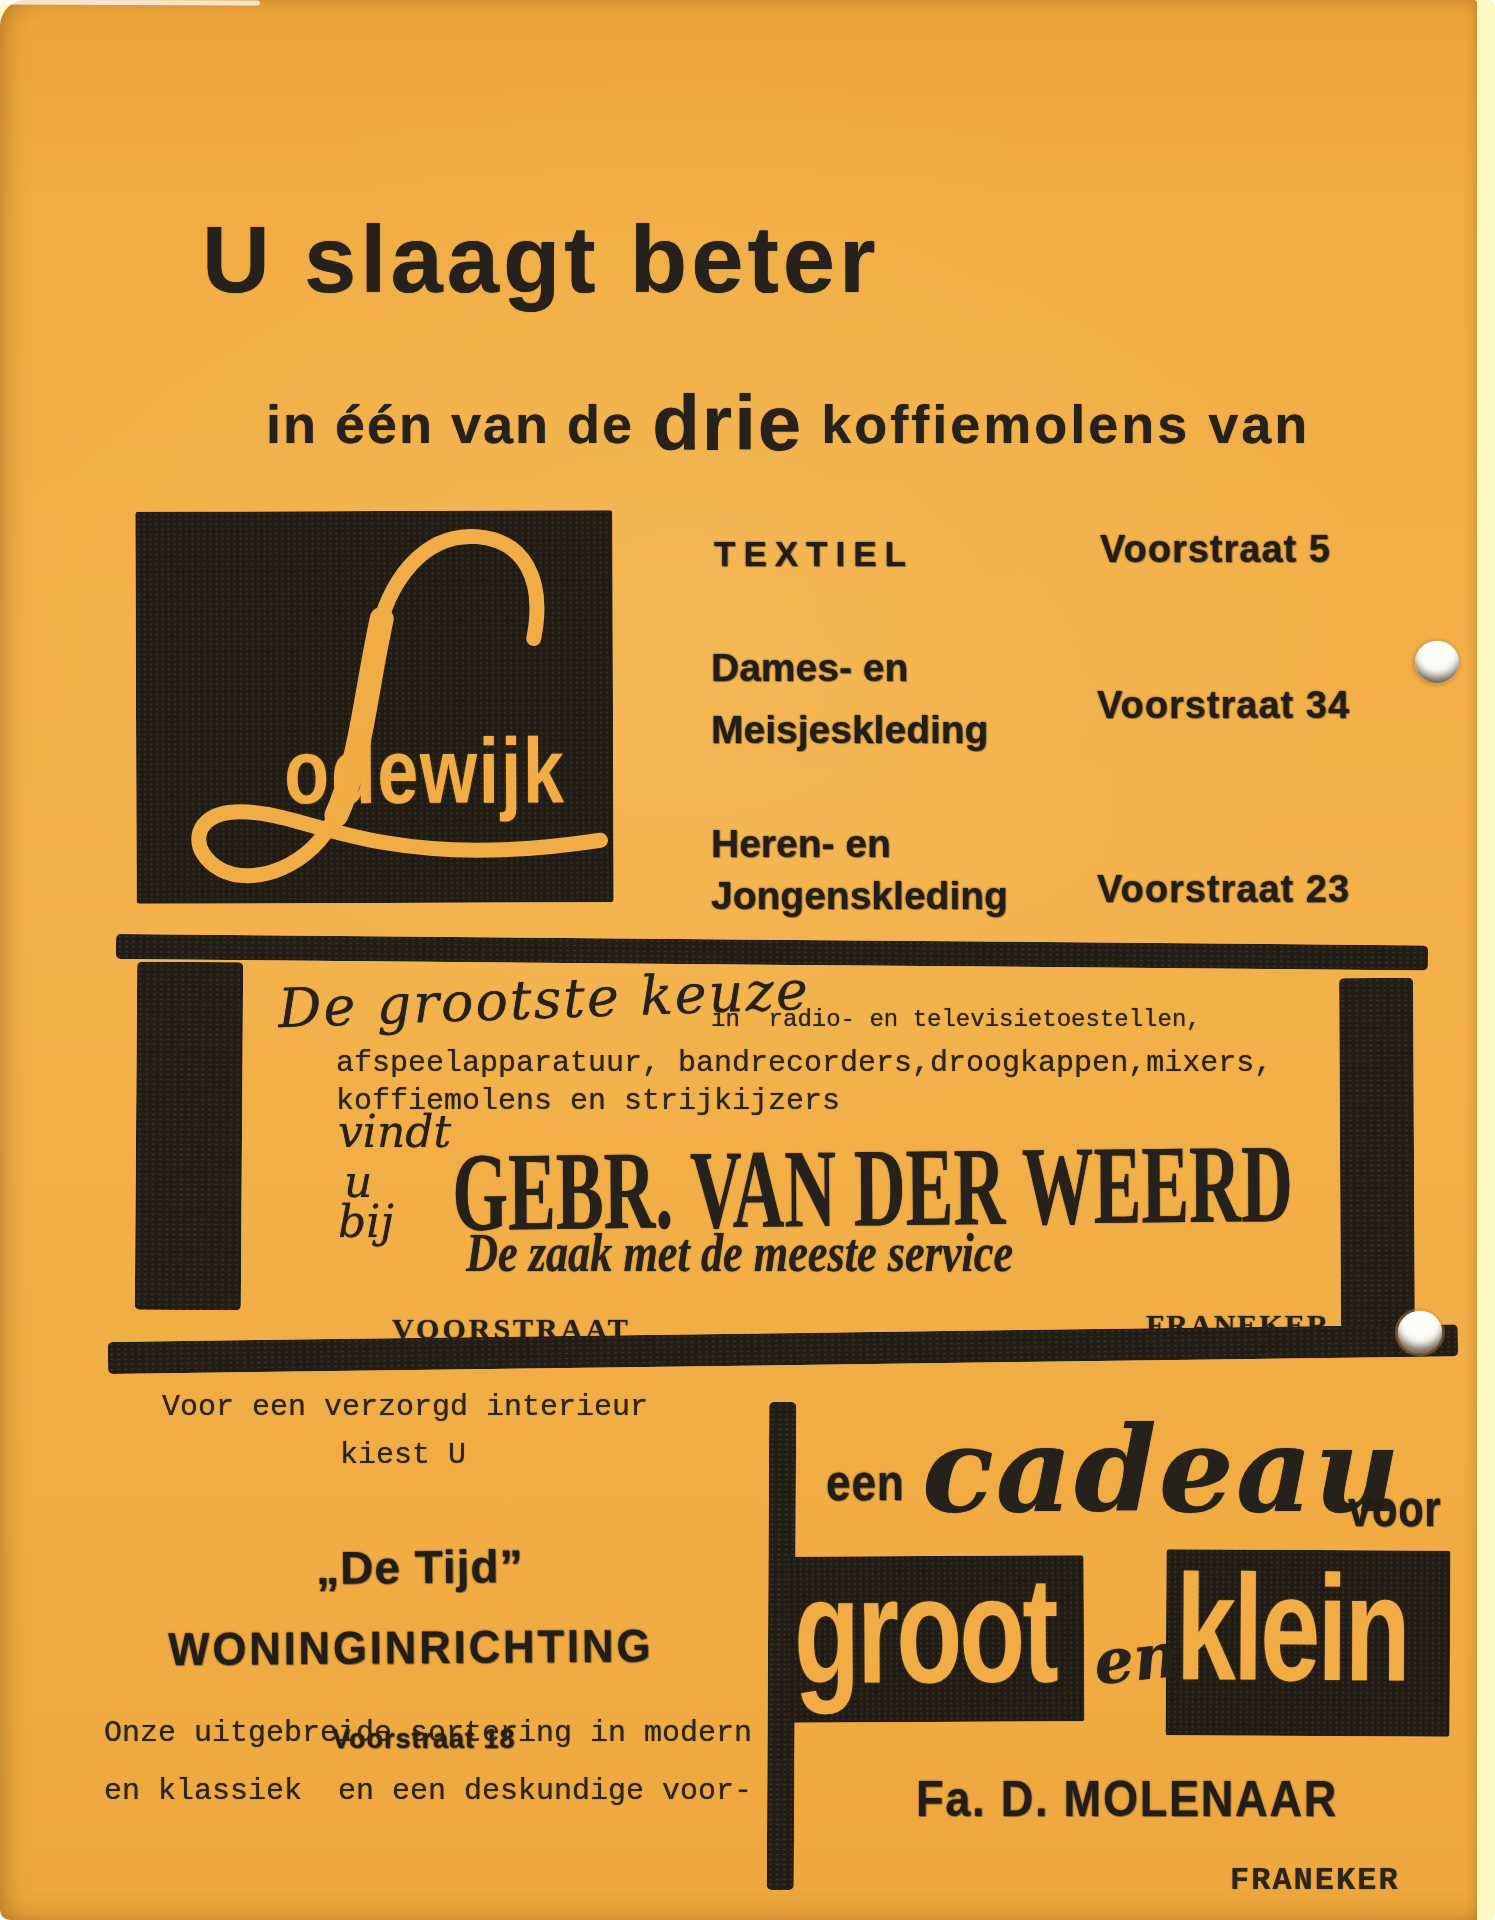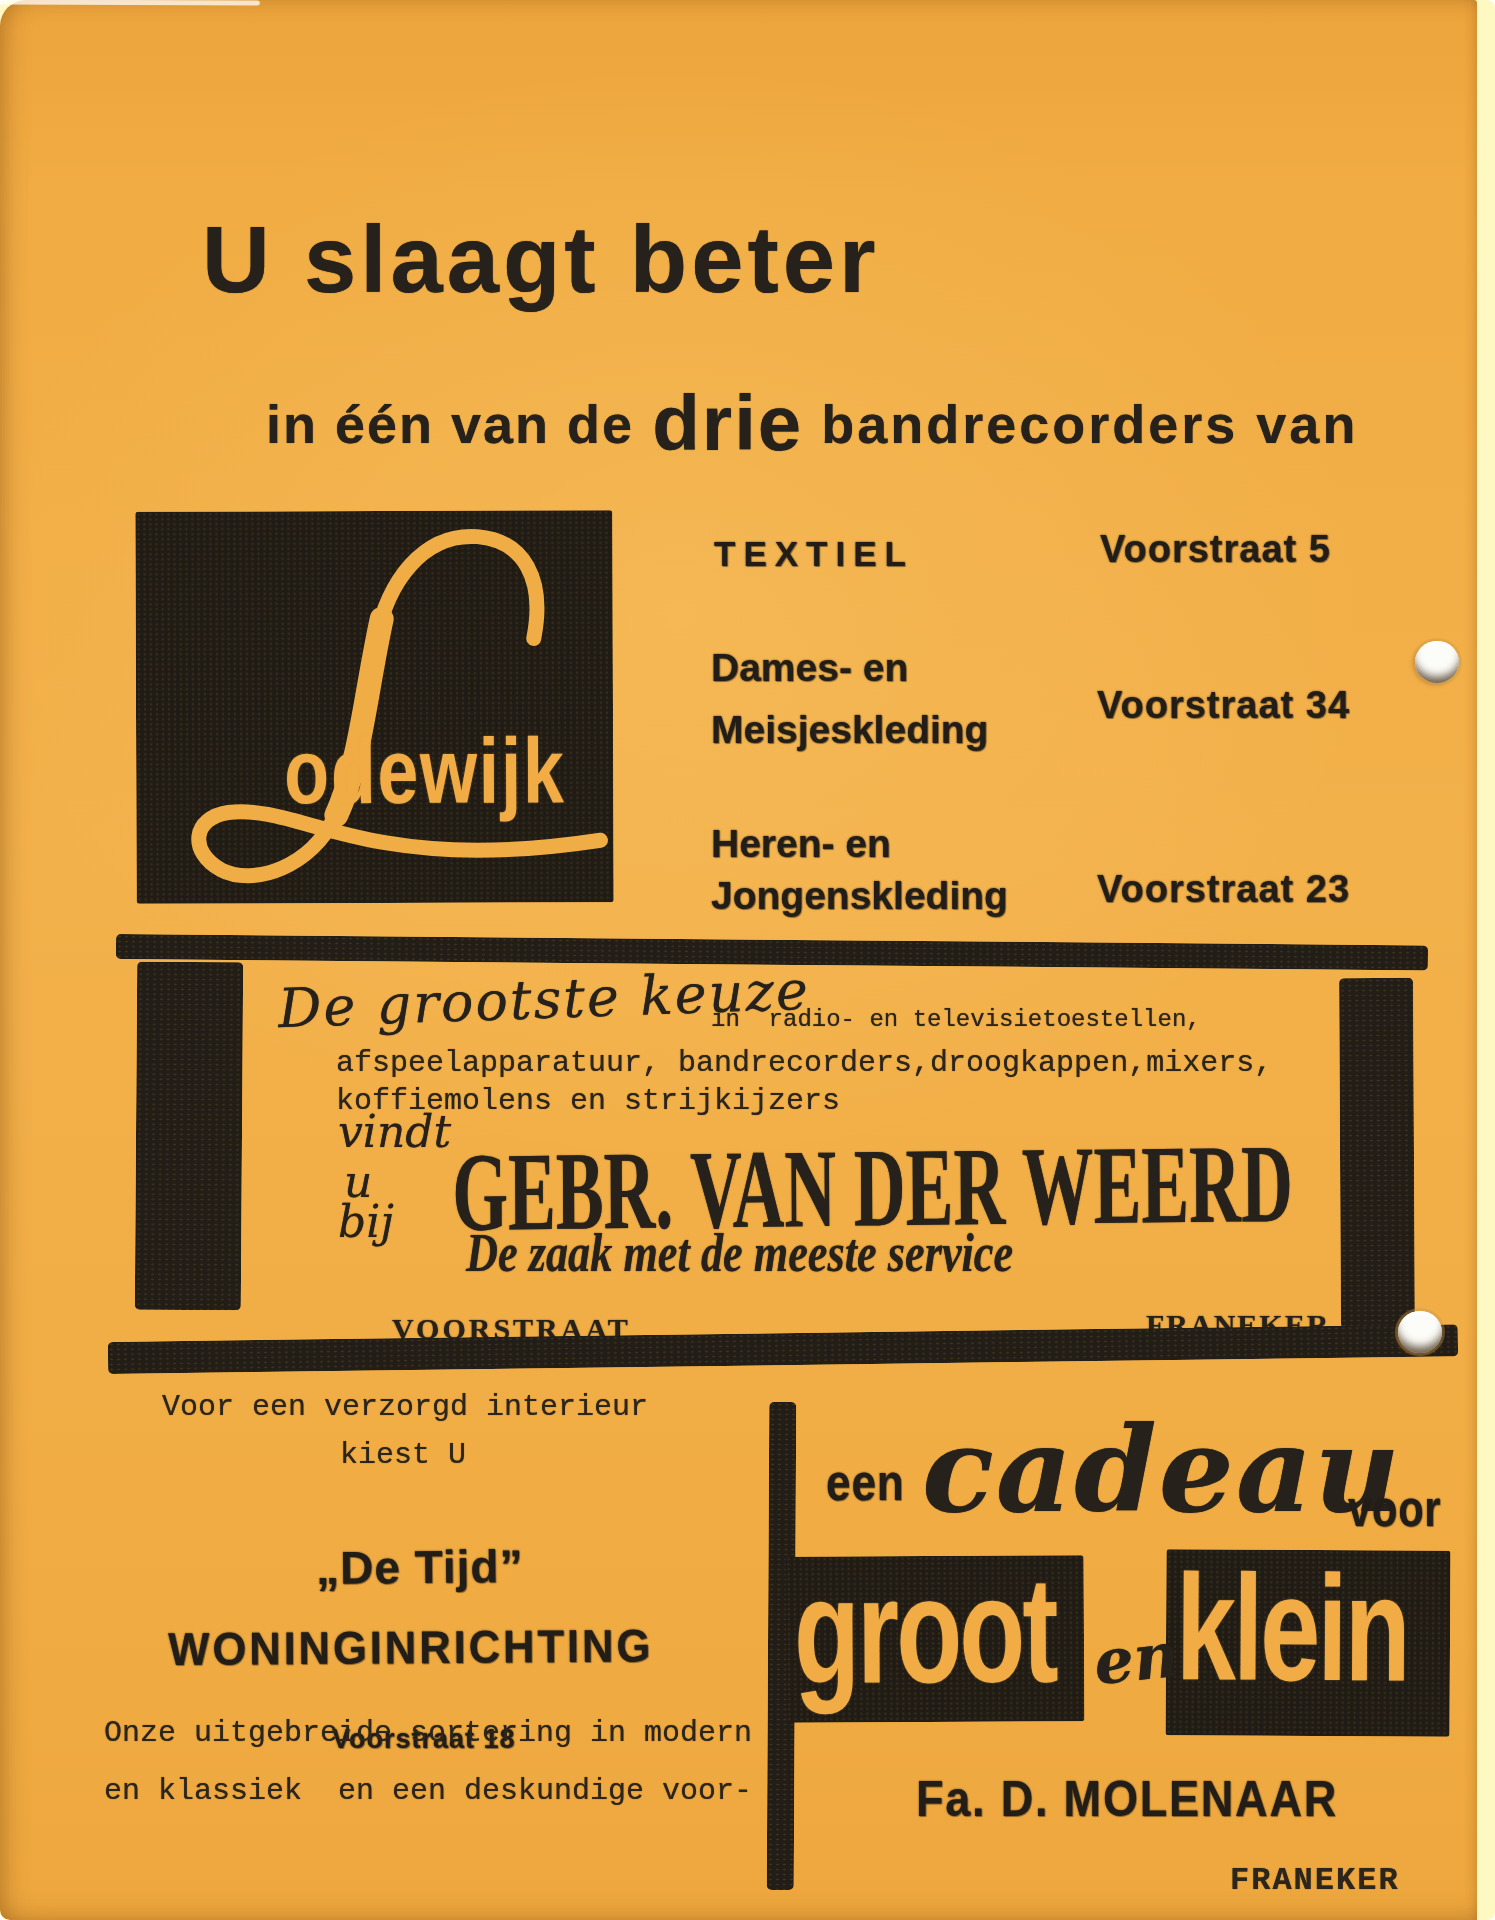--- a/index.html
+++ b/index.html
@@ -45,21 +45,21 @@
 
 <div class="page">
 
   <div class="paper"></div>
 
   <div class="abs ink sans" style="left:202px;top:206px;font-size:94px;letter-spacing:4px;">U slaagt beter</div>
 
   <div class="abs baseline-row" style="left:266px;top:378px;gap:18px;">
     <span class="ink sans" style="font-size:54px;letter-spacing:2px;">in één van de</span>
     <span class="ink sans" style="font-size:78px;letter-spacing:2px;">drie</span>
-    <span class="ink sans" style="font-size:54px;letter-spacing:3px;">bandrecorders van</span>
+    <span class="ink sans" style="font-size:54px;letter-spacing:3px;">koffiemolens van</span>
   </div>
 
   <div class="abs blockink" style="left:136px;top:511px;width:477px;height:392px;transform:rotate(-0.2deg);">
     <svg style="position:absolute;left:0;top:0;" width="477" height="392" viewBox="0 0 477 392">
       <path d="M 398 128 C 410 68 388 30 342 26 C 288 22 252 70 240 130 C 222 225 218 262 198 306 C 176 354 118 376 84 358 C 52 340 56 306 92 301 C 136 296 178 320 250 332 C 330 346 410 338 464 330" fill="none" stroke="#f0ac45" stroke-width="15" stroke-linecap="round"></path>
       <path d="M 246 108 C 230 180 224 252 200 304" fill="none" stroke="#f0ac45" stroke-width="24" stroke-linecap="round"></path>
     </svg>
     <div class="abs rev sans" style="left:148px;top:208px;font-size:92px;letter-spacing:2px;transform:scaleX(.8);transform-origin:left top;">odewijk</div>
   </div>
 

